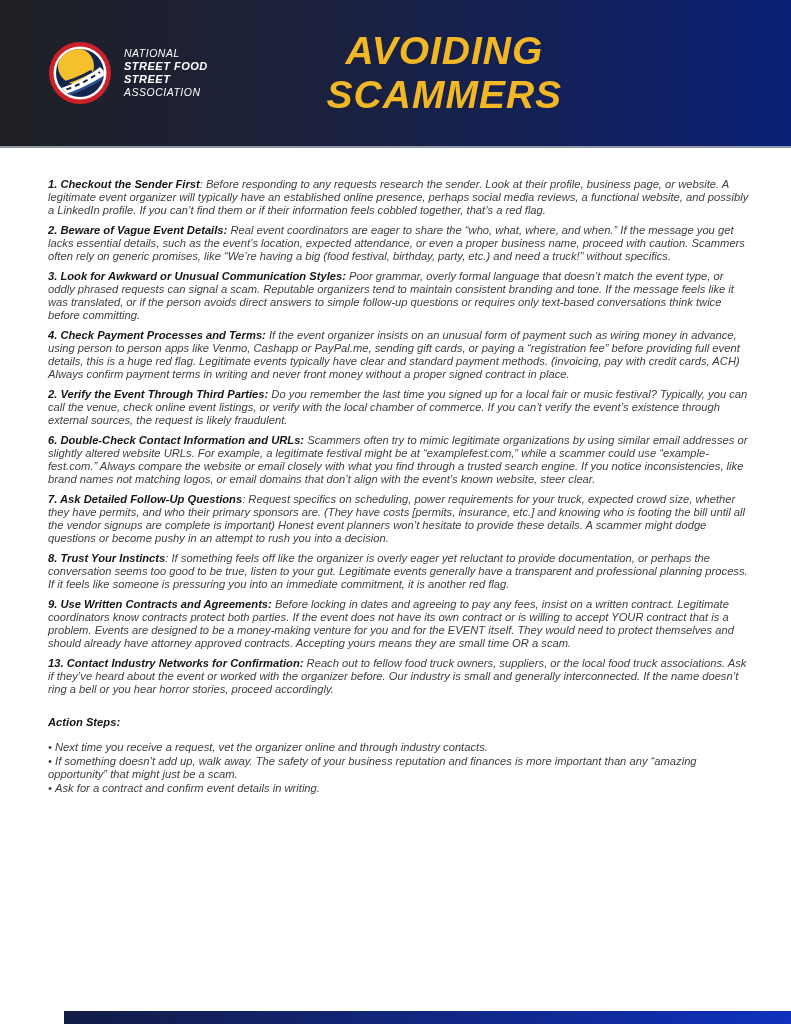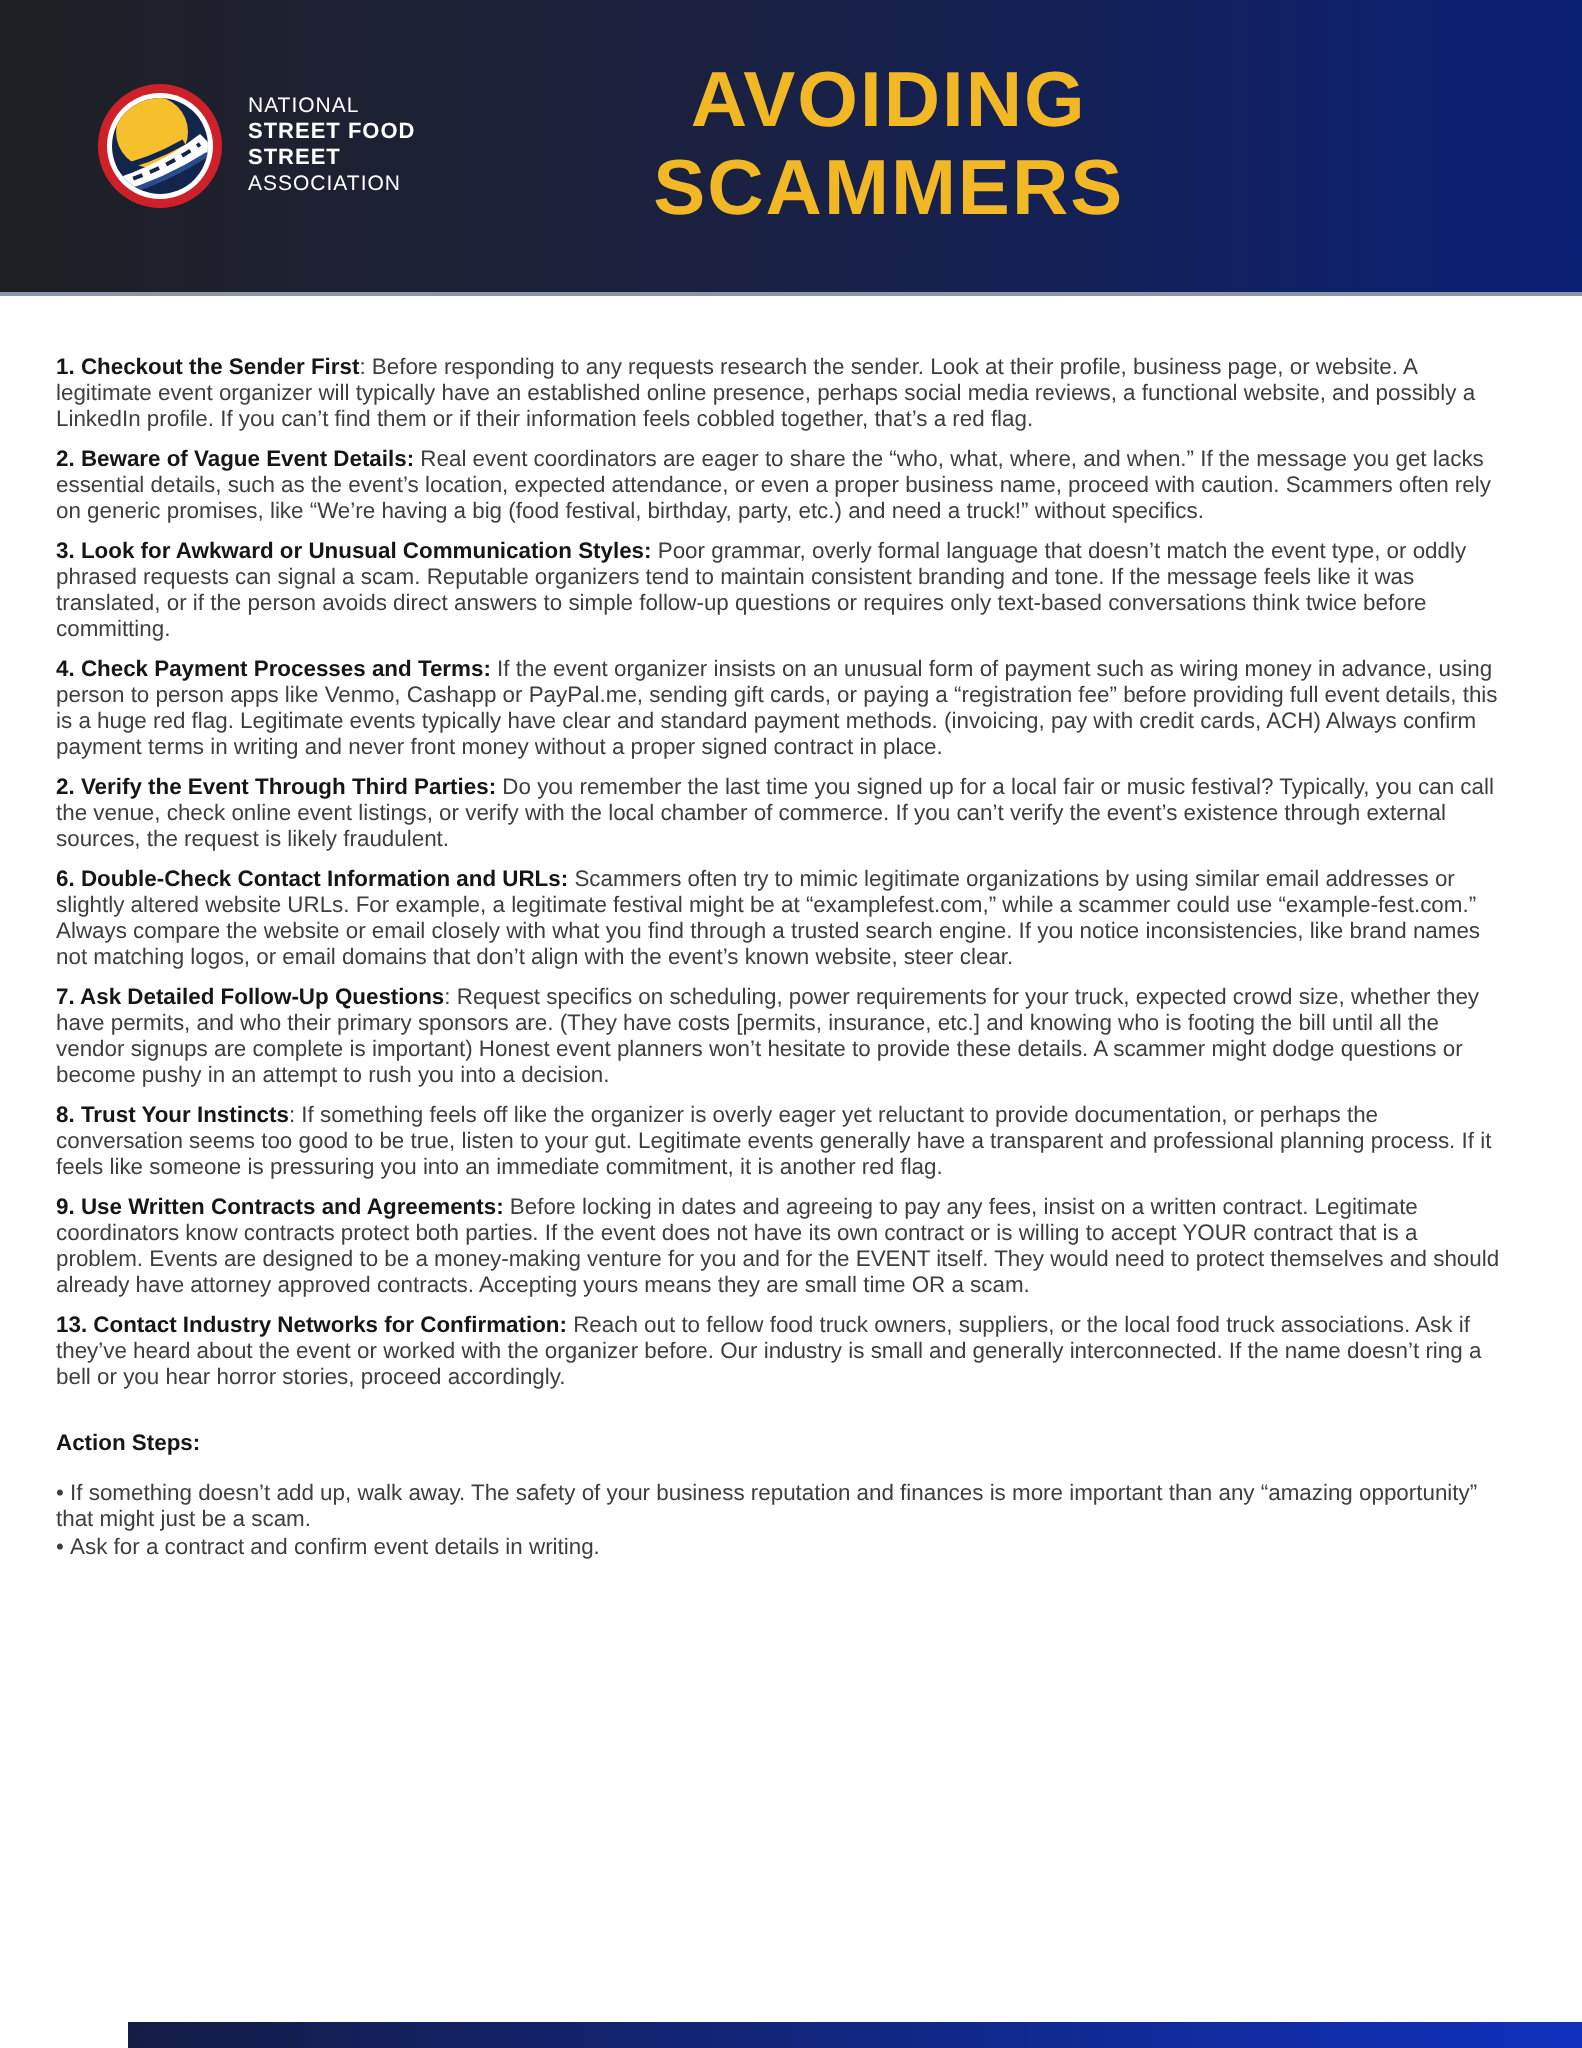--- a/index.html
+++ b/index.html
@@ -3,20 +3,21 @@
 <meta charset="utf-8">
 <style>
   html,body{margin:0;padding:0;background:#ffffff;}
   .page{
     position:relative;
     width:791px;height:1024px;
     margin:0 auto;
     background:#ffffff;
     overflow:hidden;
     font-family:"Liberation Sans", sans-serif;
+    font-style:italic;
   }
   
   .header{
     position:absolute;top:0;left:0;right:0;height:146px;
     background:linear-gradient(90deg,#1F2024 0%,#1A2140 45%,#0A2076 100%);
     border-bottom:2px solid #8E97A6;
     display:flex;align-items:center;
   }
   .logo-block{display:flex;align-items:center;margin-left:48px;}
   .logo-emblem{width:64px;height:64px;flex:0 0 auto;}
@@ -24,21 +25,21 @@
   .logo-line{font-size:10.5px;font-weight:400;}
   .logo-line.bold{font-size:11px;font-weight:700;}
   .title-wrap{flex:1;text-align:center;padding-right:110px;}
   .page-title{
     margin:17px;font-size:39px;font-weight:800;letter-spacing:1px;
     color:#F2B725;
   }
   
   .content{
     position:absolute;top:148px;left:0;right:0;
-    padding:30px 40px 0 28px;
+    padding:30px 40px 0 48px;
     color:#3E3E3E;
     font-size:11.2px;line-height:13px;
   }
   .para{margin:0 0 7px 0;}
   .para b{color:#161616;font-weight:700;}
   .action-heading{margin:20px 0 12px 0;font-weight:700;color:#161616;font-size:11.2px;}
   .steps-list{margin:0;padding:0;list-style:none;}
   .step-item{margin:0 0 1px 0;}
   .step-item::before{content:"\2022\00a0";}
   
@@ -90,19 +91,20 @@
     <p class="para"><b>4. Check Payment Processes and Terms:</b><span> If the event organizer insists on an unusual form of payment such as wiring money in advance, using person to person apps like Venmo, Cashapp or PayPal.me, sending gift cards, or paying a “registration fee” before providing full event details, this is a huge red flag. Legitimate events typically have clear and standard payment methods. (invoicing, pay with credit cards, ACH) Always confirm payment terms in writing and never front money without a proper signed contract in place.</span></p>
     <p class="para"><b>2. Verify the Event Through Third Parties:</b><span> Do you remember the last time you signed up for a local fair or music festival? Typically, you can call the venue, check online event listings, or verify with the local chamber of commerce. If you can’t verify the event’s existence through external sources, the request is likely fraudulent.</span></p>
     <p class="para"><b>6. Double-Check Contact Information and URLs:</b><span> Scammers often try to mimic legitimate organizations by using similar email addresses or slightly altered website URLs. For example, a legitimate festival might be at “examplefest.com,” while a scammer could use “example-fest.com.” Always compare the website or email closely with what you find through a trusted search engine. If you notice inconsistencies, like brand names not matching logos, or email domains that don’t align with the event’s known website, steer clear.</span></p>
     <p class="para"><b>7. Ask Detailed Follow-Up Questions</b><span>: Request specifics on scheduling, power requirements for your truck, expected crowd size, whether they have permits, and who their primary sponsors are. (They have costs [permits, insurance, etc.] and knowing who is footing the bill until all the vendor signups are complete is important) Honest event planners won’t hesitate to provide these details. A scammer might dodge questions or become pushy in an attempt to rush you into a decision.</span></p>
     <p class="para"><b>8. Trust Your Instincts</b><span>: If something feels off like the organizer is overly eager yet reluctant to provide documentation, or perhaps the conversation seems too good to be true, listen to your gut. Legitimate events generally have a transparent and professional planning process. If it feels like someone is pressuring you into an immediate commitment, it is another red flag.</span></p>
     <p class="para"><b>9. Use Written Contracts and Agreements:</b><span> Before locking in dates and agreeing to pay any fees, insist on a written contract. Legitimate coordinators know contracts protect both parties. If the event does not have its own contract or is willing to accept YOUR contract that is a problem. Events are designed to be a money-making venture for you and for the EVENT itself. They would need to protect themselves and should already have attorney approved contracts. Accepting yours means they are small time OR a scam.</span></p>
     <p class="para"><b>13. Contact Industry Networks for Confirmation:</b><span> Reach out to fellow food truck owners, suppliers, or the local food truck associations. Ask if they’ve heard about the event or worked with the organizer before. Our industry is small and generally interconnected. If the name doesn’t ring a bell or you hear horror stories, proceed accordingly.</span></p>
 
     <div class="action-heading">Action Steps:</div>
     <ul class="steps-list">
+      <li class="step-item">Next time you receive a request, vet the organizer online and through industry contacts.</li>
       <li class="step-item">If something doesn’t add up, walk away. The safety of your business reputation and finances is more important than any “amazing opportunity” that might just be a scam.</li>
       <li class="step-item">Ask for a contract and confirm event details in writing.</li>
     </ul>
   </main>
 
   <div class="footer-bar"></div>
 </div>
 
 </body></html>

